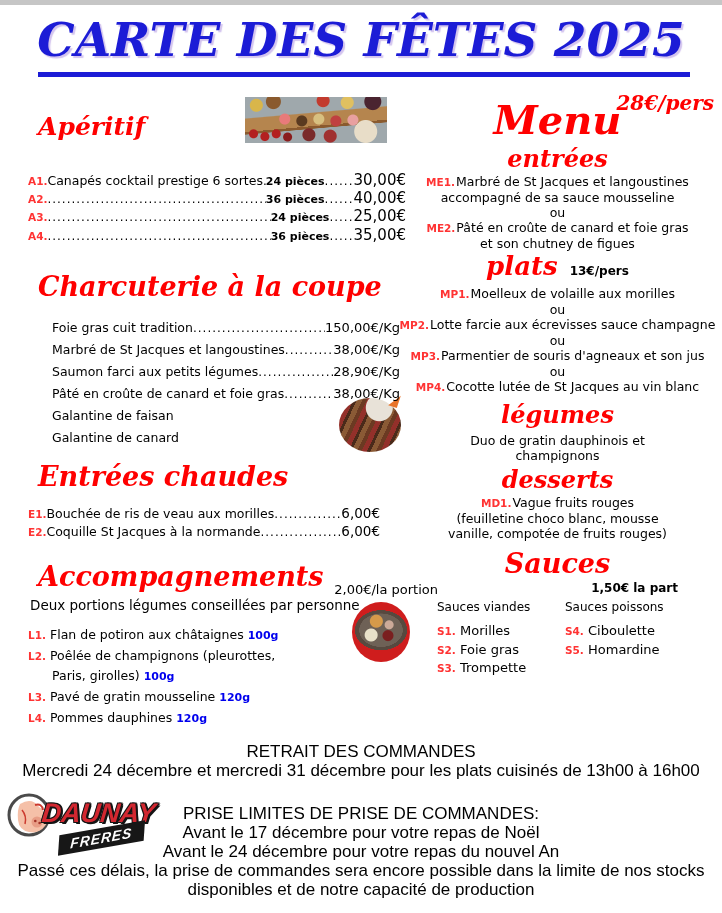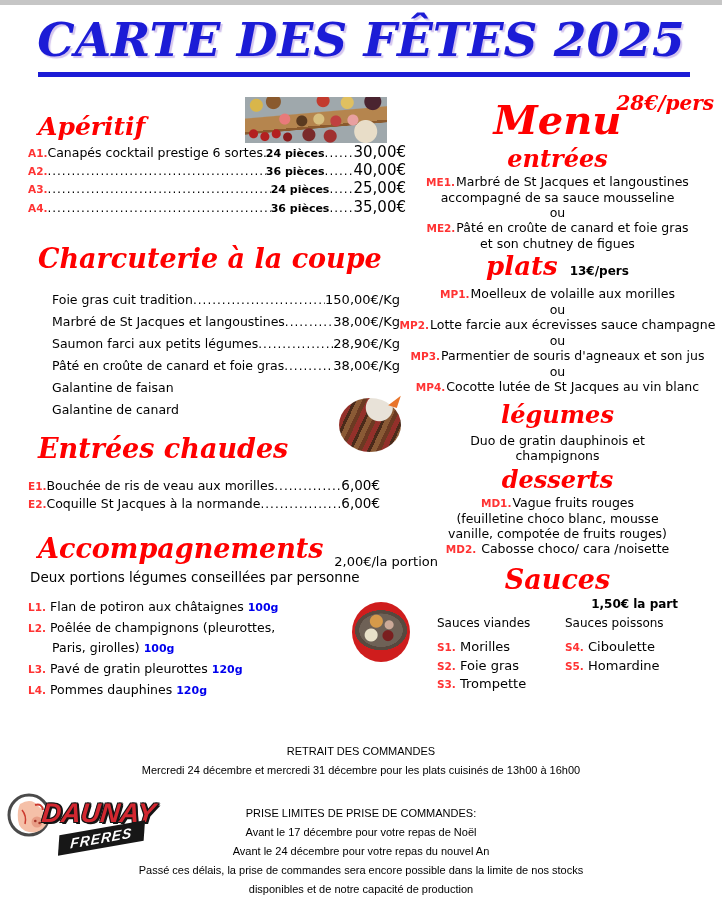--- a/index.html
+++ b/index.html
@@ -13,21 +13,21 @@
          font-size:47px;color:#1c1cd6;letter-spacing:0px;
          text-shadow:2px 2px 1px rgba(110,60,200,0.30);}
   .title-underline{position:absolute;top:72px;left:38px;width:652px;height:5px;background:#1c1cd6;}
 
   
   .script{font-family:"DejaVu Serif",serif;font-style:italic;color:#ff0000;font-weight:bold;}
 
   
   .lc{position:absolute;left:28px;top:100px;width:382px;}
   .h-ap{font-size:25px;margin:10px 0 0 10px;line-height:34px;}
-  .ap-list{margin-top:0;}
+  .ap-list{margin-top:28px;}
   .row{display:flex;align-items:baseline;white-space:nowrap;}
   .ap-row{width:378px;line-height:16.2px;font-size:12.5px;}
   .code{color:#ff3333;font-weight:bold;font-size:10.5px;flex:0 0 auto;}
   .nm{flex:0 0 auto;}
   .dots{flex:1 1 0;min-width:0;overflow:hidden;white-space:nowrap;letter-spacing:1px;font-size:12px;}
   .dots-fixed{flex:0 0 auto;letter-spacing:1px;font-size:12px;}
   .qty{flex:0 0 auto;font-size:11px;font-weight:bold;}
   .ap-price{flex:0 0 auto;font-size:15px;}
   .h-ch{font-size:27px;margin:24px 0 0 10px;line-height:36px;}
   .ch-list{margin-top:12px;margin-left:24px;}
@@ -97,21 +97,21 @@
     background-color:#cf1d1d;
     background-image:
       radial-gradient(circle at 42% 32%, #d69a4a 0 6px, transparent 7px),
       radial-gradient(circle at 33% 55%, #e8e0c8 0 6px, transparent 7px),
       radial-gradient(circle at 62% 56%, #7a1f1f 0 5px, transparent 6px),
       radial-gradient(circle at 64% 38%, #ccaa99 0 4px, transparent 5px),
       radial-gradient(ellipse 62% 46% at 50% 47%, #6e6156 0 60%, #57493f 61% 72%, transparent 73%);}
 
   
   .footer{position:absolute;top:742px;left:0;width:722px;text-align:center;
-          font-family:"Liberation Sans",sans-serif;font-size:11px;}
+          font-family:"Liberation Sans",sans-serif;font-size:17px;}
   .f-line{line-height:19px;}
   .f-gap{height:24px;}
 
   
   .logo{position:absolute;left:6px;top:790px;width:160px;height:72px;}
   .logo-circle{position:absolute;left:0;top:2px;}
   .logo-name{position:absolute;left:36px;top:8px;font-family:"Liberation Sans",sans-serif;
       font-weight:bold;font-style:italic;font-size:27px;color:#d22730;transform:skewX(-6deg);
       text-shadow:2px 2px 0 #141414,-1px -1px 0 #141414,1px -1px 0 #141414,-1px 1px 0 #141414,2px 0 0 #141414;}
   .logo-sub{position:absolute;left:52px;top:38px;background:#171717;color:#ffffff;
@@ -223,21 +223,21 @@
       <div class="l-row">
         <span class="code">L1.</span> <span>Flan de potiron aux châtaignes</span> <span class="weight">100g</span>
       </div>
       <div class="l-row">
         <span class="code">L2.</span> <span>Poêlée de champignons (pleurottes,</span>
       </div>
       <div class="l-row">
         <span class="cont">Paris, girolles)</span> <span class="weight">100g</span>
       </div>
       <div class="l-row">
-        <span class="code">L3.</span> <span>Pavé de gratin pleurottes</span> <span class="weight">120g</span>
+        <span class="code">L3.</span> <span>Pavé de gratin mousseline</span> <span class="weight">120g</span>
       </div>
       <div class="l-row">
         <span class="code">L4.</span> <span>Pommes dauphines</span> <span class="weight">120g</span>
       </div>
     </div>
   </div>
 
   <div class="rc">
     <div class="script menu-price">28€/pers</div>
     <h1 class="script h-menu">Menu</h1>
@@ -262,21 +262,20 @@
     <div class="rl"><span class="code">MP4.</span><span>Cocotte lutée de St Jacques au vin blanc</span></div>
 
     <h2 class="script h-leg">légumes</h2>
     <div class="rl">Duo de gratin dauphinois et</div>
     <div class="rl">champignons</div>
 
     <h2 class="script h-des">desserts</h2>
     <div class="rl"><span class="code">MD1.</span><span>Vague fruits rouges</span></div>
     <div class="rl">(feuilletine choco blanc, mousse</div>
     <div class="rl">vanille, compotée de fruits rouges)</div>
-    <div class="rl"><span class="code">MD2.</span> <span>Cabosse choco/ cara /noisette</span></div>
 
     <h2 class="script h-sauces">Sauces</h2>
     <div class="sauce-price">1,50€ la part</div>
     <div class="sauce-cols">
       <div class="sauce-col1">
         <div class="sauce-col-head">Sauces viandes</div>
         <div class="sauce-item"><span class="code">S1.</span> <span>Morilles</span></div>
         <div class="sauce-item"><span class="code">S2.</span> <span>Foie gras</span></div>
         <div class="sauce-item"><span class="code">S3.</span> <span>Trompette</span></div>
       </div>

